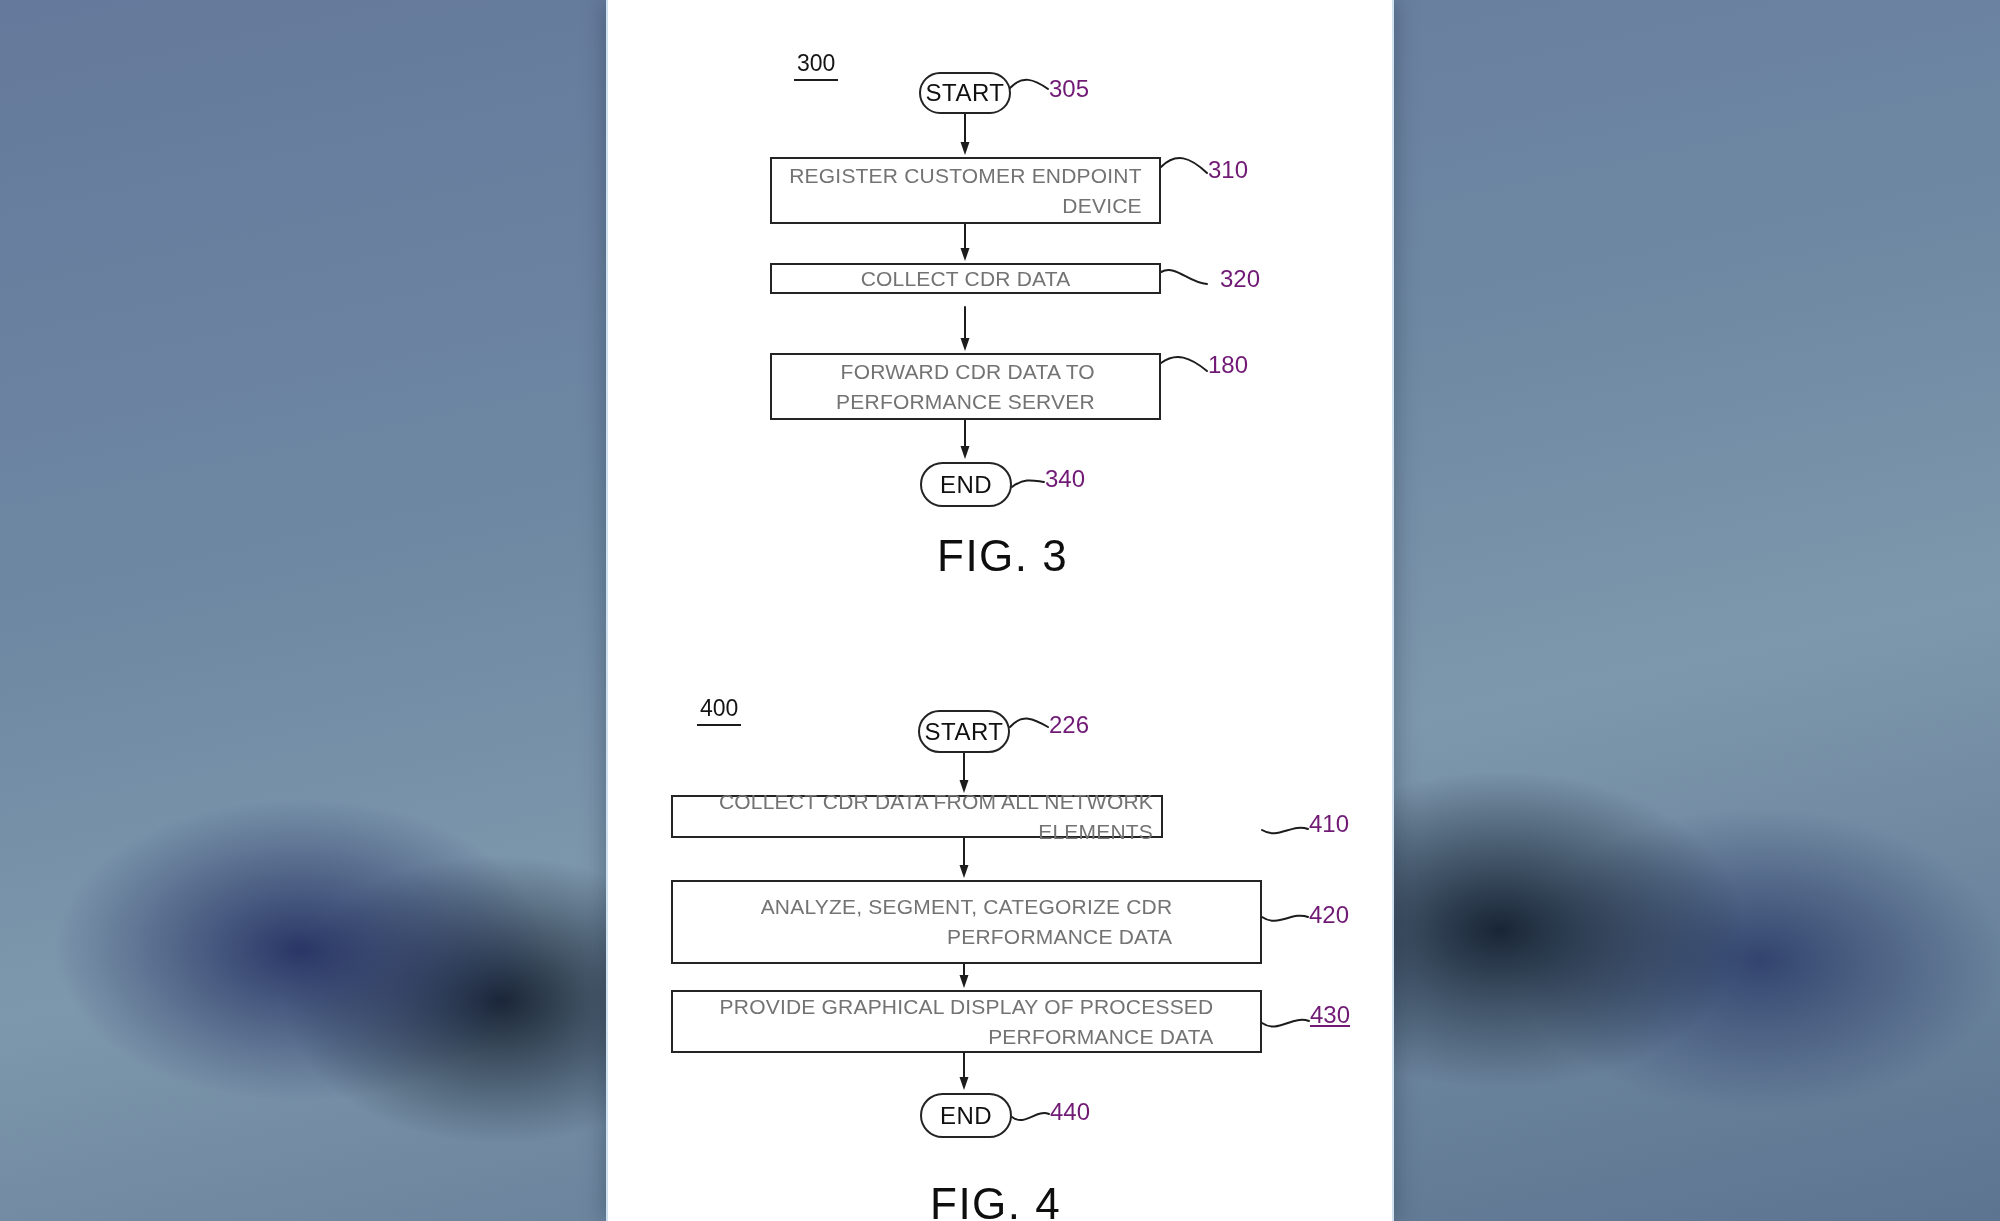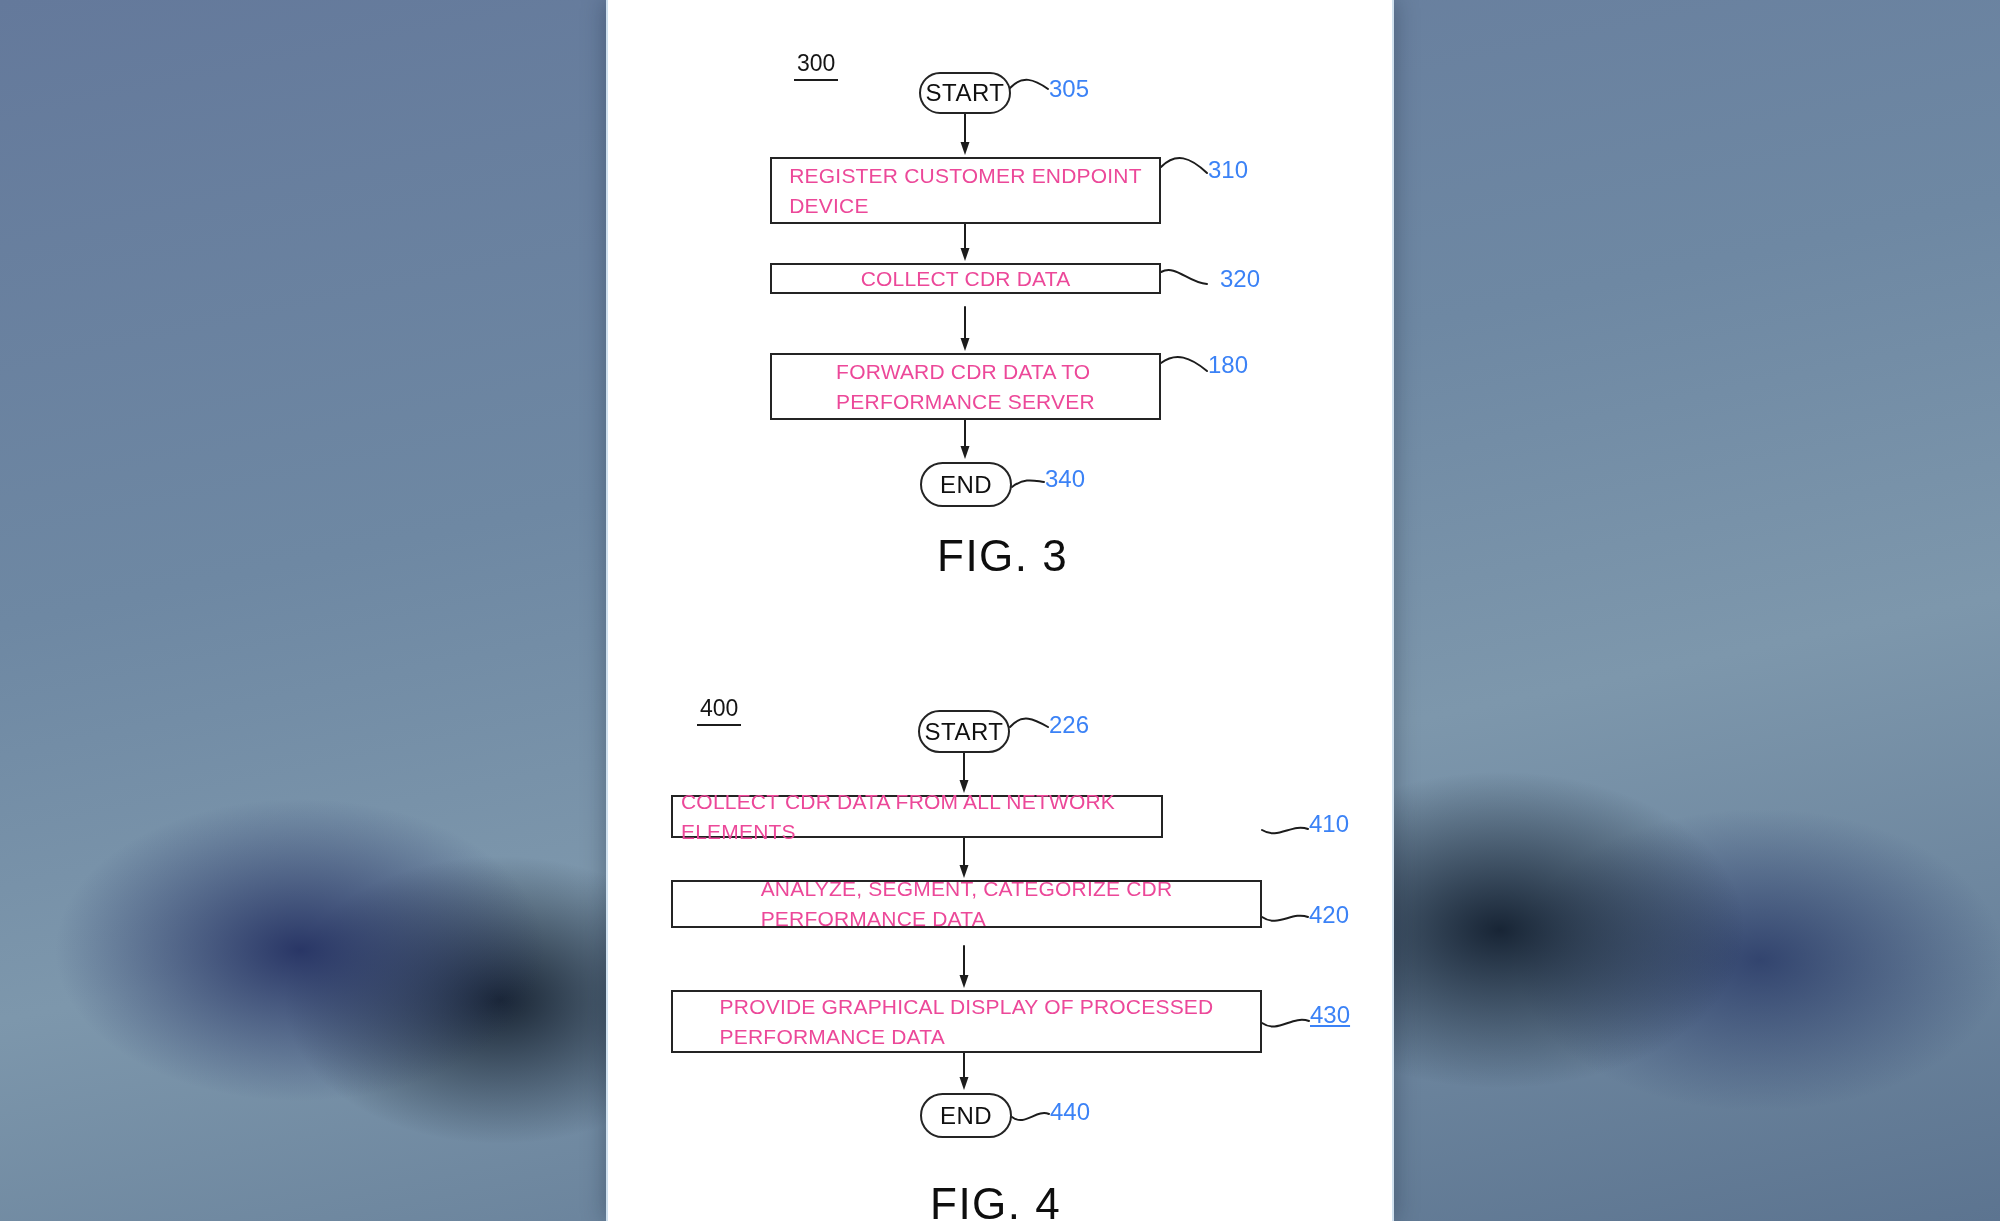--- a/index.html
+++ b/index.html
@@ -35,25 +35,25 @@
     position: absolute; box-sizing: border-box;
     display: flex; align-items: center; justify-content: center;
     border: 2px solid #242424; border-radius: 30px; background: #fff;
     font-size: 24px; letter-spacing: 0.5px; color: #101010;
   }
   .step-box {
     position: absolute; box-sizing: border-box;
     display: flex; align-items: center; justify-content: center;
     border: 2px solid #242424; background: #fff;
     font-size: 21px; line-height: 1.42; letter-spacing: 0.2px;
-    text-align: left; white-space: pre-line; color: #ec4899;
+    text-align: right; white-space: pre-line; color: #737373;
     padding: 0 8px;
   }
   .ref-label {
-    position: absolute; font-size: 24px; color: #3b82f6; line-height: 1;
+    position: absolute; font-size: 24px; color: #701a75; line-height: 1;
   }
   .fig-caption {
     position: absolute; font-size: 44px; letter-spacing: 1.5px; color: #0e0e0e; line-height: 1;
   }
 </style>
 </head>
 <body>
 
 <div class="bg"></div>
 
@@ -117,21 +117,21 @@
 
   <div class="fig-group">
     <div class="diagram-number" style="left:89px; top:697px;">400</div>
 
     <div class="terminal" style="left:310px; top:710px; width:92px; height:43px;">START</div>
     <div class="ref-label" style="left:441px; top:713px;">226</div>
 
     <div class="step-box" style="left:63px; top:795px; width:492px; height:43px;">COLLECT CDR DATA FROM ALL NETWORK ELEMENTS</div>
     <div class="ref-label" style="left:701px; top:812px;">410</div>
 
-    <div class="step-box" style="left:63px; top:880px; width:591px; height:48px;">ANALYZE, SEGMENT, CATEGORIZE CDR
+    <div class="step-box" style="left:63px; top:880px; width:591px; height:84px;">ANALYZE, SEGMENT, CATEGORIZE CDR
 PERFORMANCE DATA</div>
     <div class="ref-label" style="left:701px; top:903px;">420</div>
 
     <div class="step-box" style="left:63px; top:990px; width:591px; height:63px;">PROVIDE GRAPHICAL DISPLAY OF PROCESSED
 PERFORMANCE DATA</div>
     <div class="ref-label" style="left:702px; top:1003px;text-decoration:underline;">430</div>
 
     <div class="terminal" style="left:312px; top:1093px; width:92px; height:45px;">END</div>
     <div class="ref-label" style="left:442px; top:1100px;">440</div>
 

